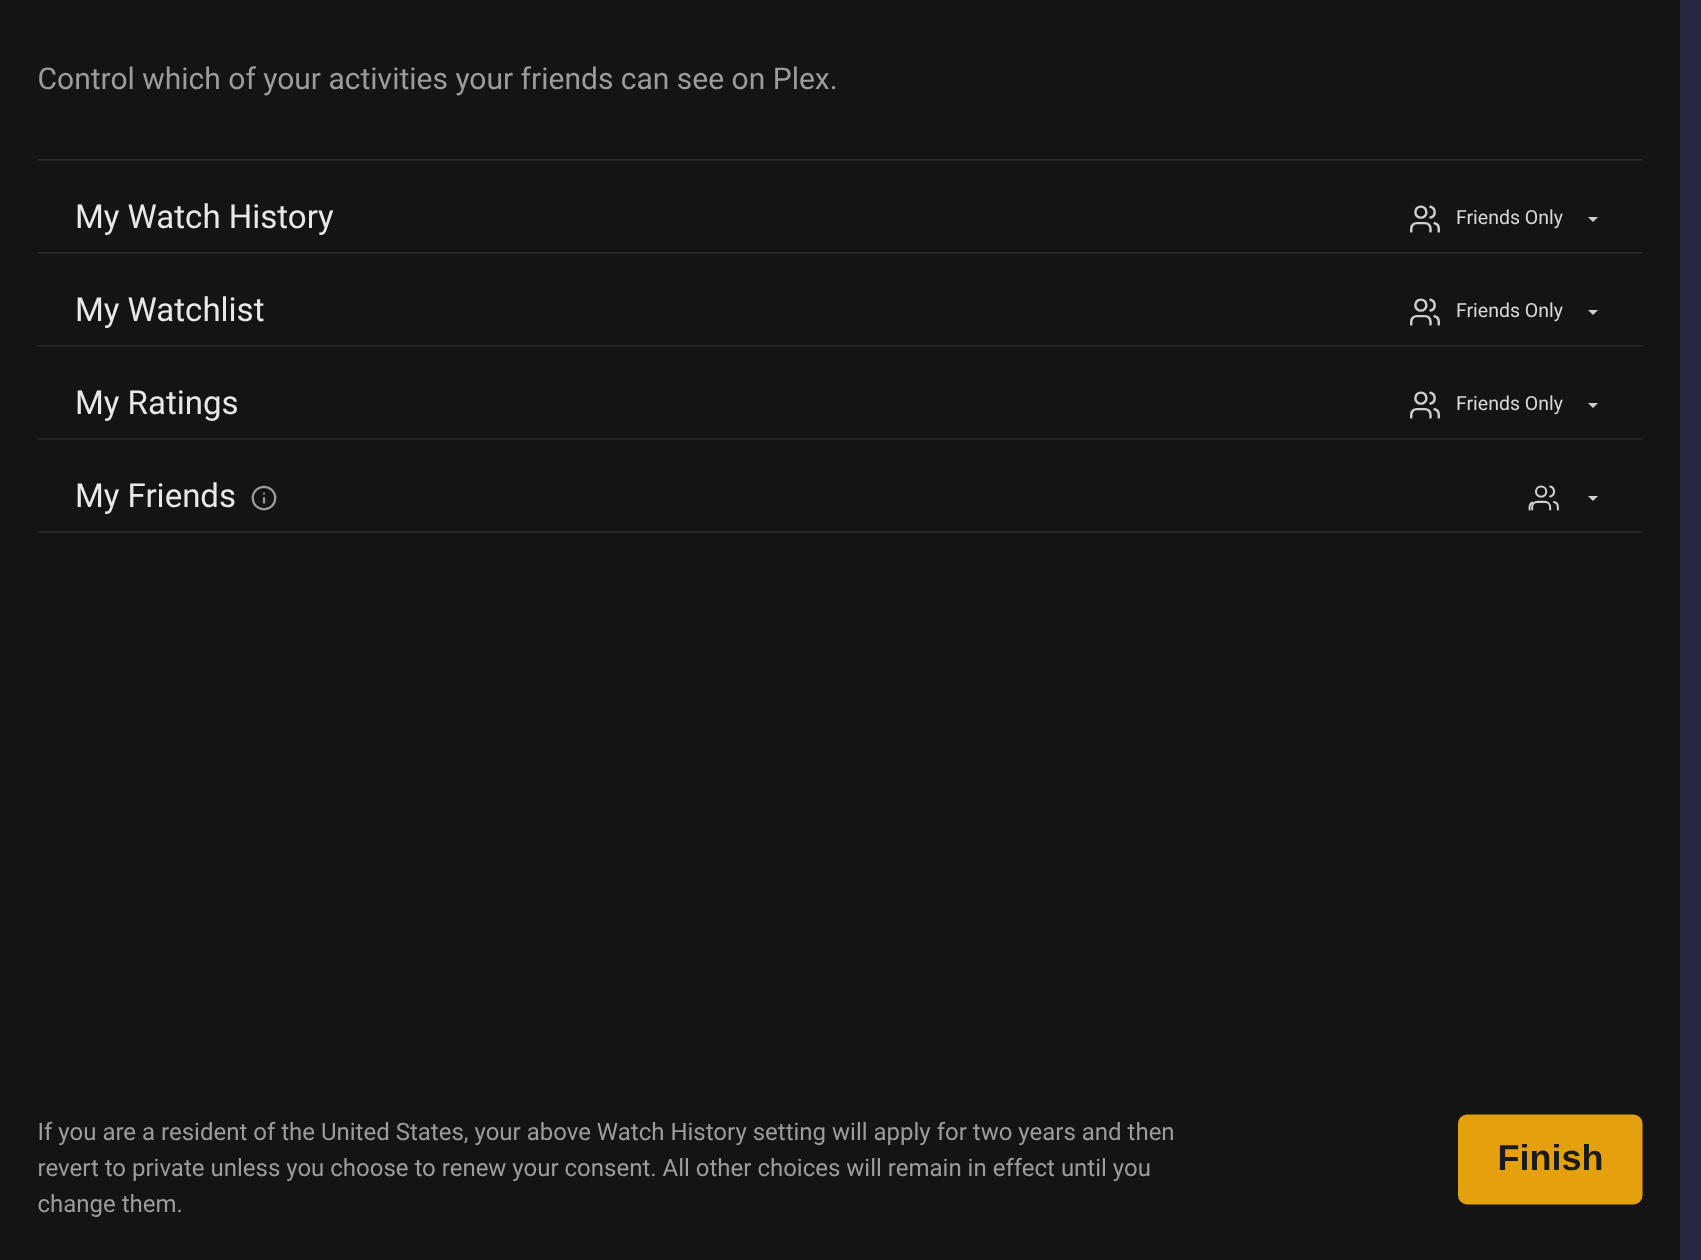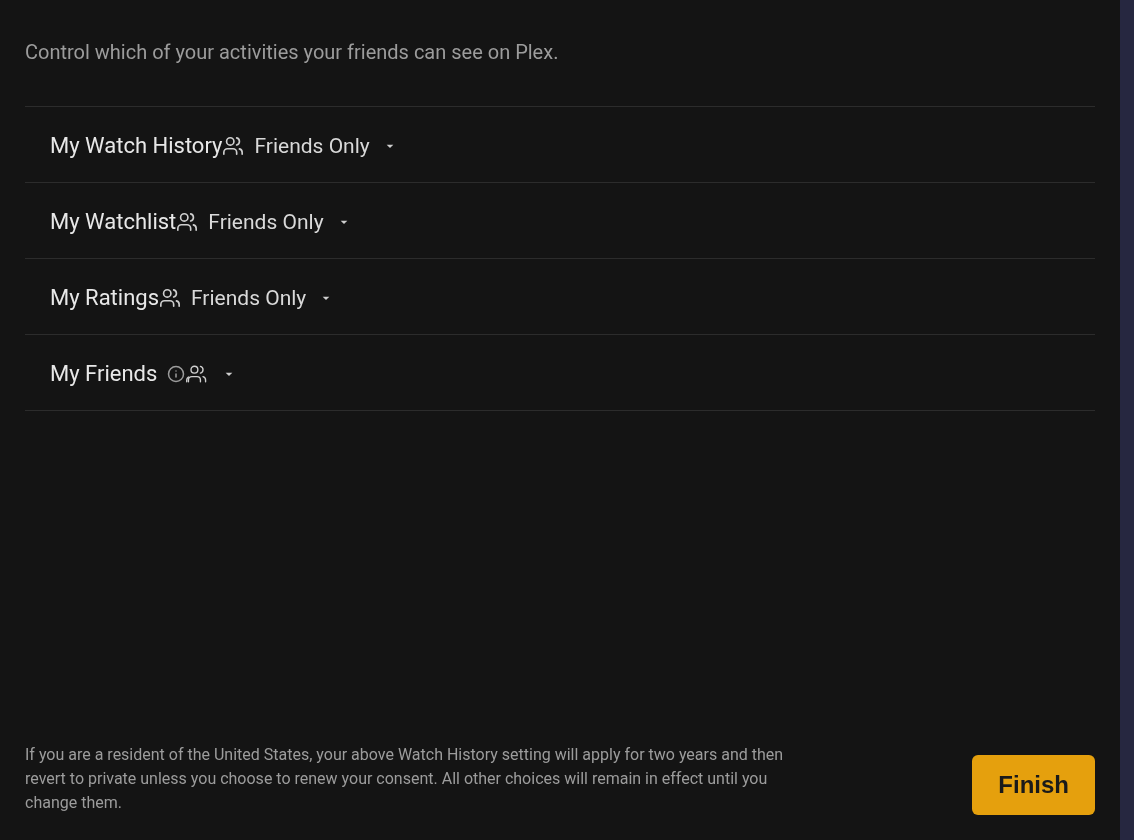--- a/index.html
+++ b/index.html
@@ -48,22 +48,23 @@
     .privacy-value {
       font-weight: 600;
       color: #bdbdbd;
     }
     .settings-list {
       margin-top: 42px;
       border-top: 1px solid #2c2c2c;
     }
     .setting-row {
       display: flex;
-      align-items: center;
-      padding: 26px 25px 24px 25px;
+      justify-content: space-between;
+      align-items: center;
+      padding: 26px 25px 10px 25px;
       border-bottom: 1px solid #2c2c2c;
     }
     .setting-label {
       font-size: 22px;
       color: #e8e8e8;
       font-weight: 400;
       display: flex;
       align-items: center;
       gap: 10px;
     }
@@ -72,40 +73,40 @@
       height: 18px;
       display: inline-flex;
       align-items: center;
       justify-content: center;
       color: #9c9c9c;
     }
     .setting-dropdown {
       display: flex;
       align-items: center;
       gap: 10px;
-      font-size: 21px;
+      font-size: 13px;
       color: #d9d9d9;
       cursor: pointer;
     }
     .people-icon {
       color: #cfcfcf;
       display: inline-flex;
       align-items: center;
     }
     .chevron-icon {
       color: #cfcfcf;
       display: inline-flex;
       align-items: center;
       margin-left: 2px;
     }
     .spacer { flex: 1 1 auto; }
     .footer {
       display: flex;
       justify-content: space-between;
-      align-items: flex-end;
+      align-items: flex-start;
       gap: 60px;
       padding-top: 20px;
       flex: 0 0 auto;
     }
     .legal-text {
       font-size: 16px;
       color: #9c9c9c;
       line-height: 1.5;
       max-width: 760px;
     }

